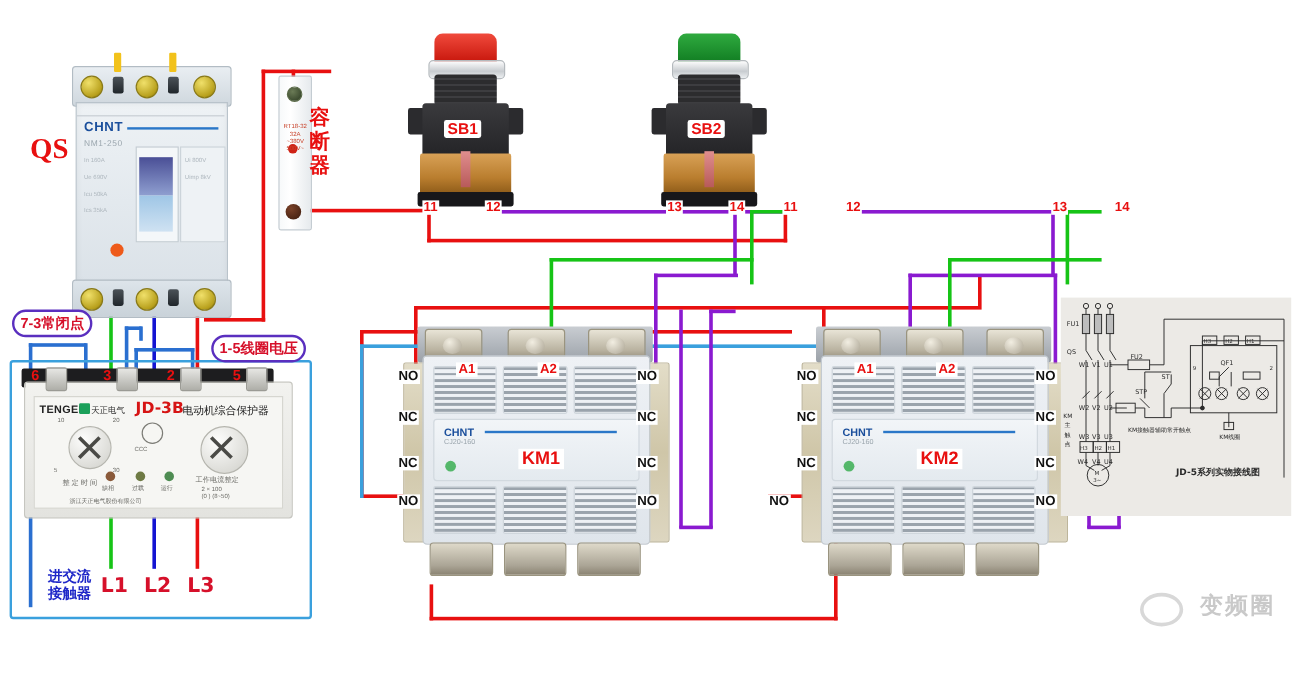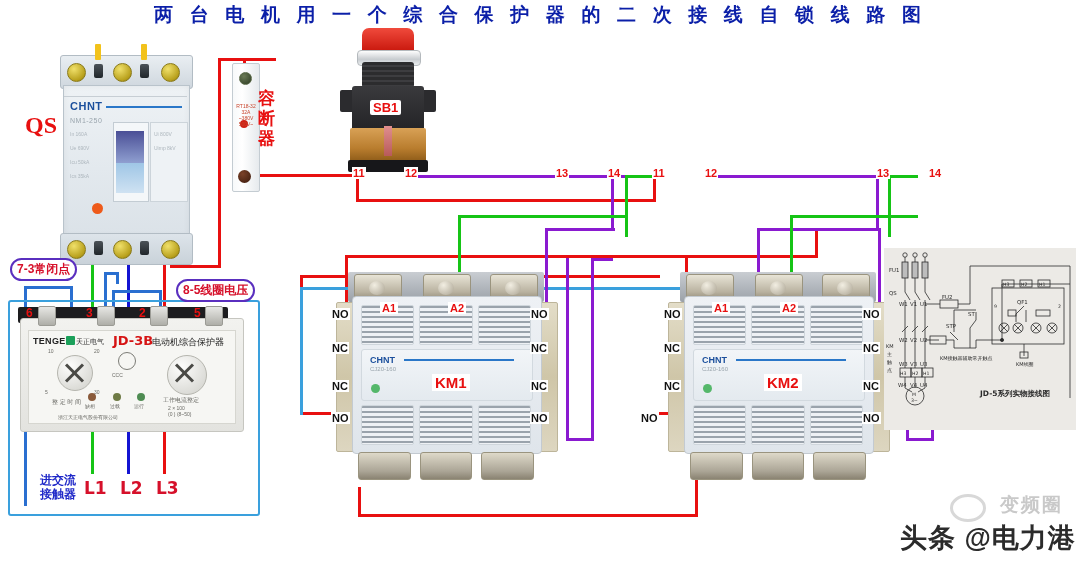--- a/index.html
+++ b/index.html
@@ -141,21 +141,20 @@
   #sch svg{display:block;}
   #wm1{left:1000px;top:492px;font-size:19px;color:#c9c9c9;font-weight:bold;letter-spacing:2px;}
   #wm2{left:900px;top:520px;font-size:27px;color:#2b2b2b;font-weight:bold;letter-spacing:1px;}
   #wm-bubble{left:950px;top:494px;width:30px;height:22px;border:3px solid #d8d8d8;border-radius:50%;}
 </style>
 </head>
 <body>
 
 <div id="stage">
 
-  <div class="abs" id="title">两 台 电 机 用 一 个 综 合 保 护 器 的 二 次 接 线 自 锁 线 路 图</div>
 
   <div>
 
     <div class="w abs" style="left:218px;top:58px;width:58px;height:3px;"></div>
     <div class="w abs" style="left:243px;top:58px;width:3px;height:8px;"></div>
     <div class="w abs" style="left:218px;top:58px;width:3px;height:210px;"></div>
     <div class="w abs" style="left:170px;top:265px;width:51px;height:3px;"></div>
 
     <div class="w abs" style="left:245px;top:175px;width:3px;height:3px;"></div>
     <div class="w abs" style="left:245px;top:174px;width:113px;height:3px;"></div>
@@ -290,20 +289,32 @@
     <div class="ear-r"></div>
     <div class="body"></div>
     <div class="name">SB1</div>
     <div class="block"></div>
     <div class="plunger"></div>
     <div class="base"></div>
   </div>
   <div class="tnum" style="left:352px;top:167px;">11</div>
   <div class="tnum" style="left:404px;top:167px;">12</div>
 
+  <div class="pb" style="left:543px;top:28px;">
+    <div class="cap" style="background:linear-gradient(180deg,#2faa3f,#0f7a20);"></div>
+    <div class="ring"></div>
+    <div class="neck"></div>
+    <div class="ear-l"></div>
+    <div class="ear-r"></div>
+    <div class="body"></div>
+    <div class="name">SB2</div>
+    <div class="block"></div>
+    <div class="plunger"></div>
+    <div class="base"></div>
+  </div>
   <div class="tnum" style="left:555px;top:167px;">13</div>
   <div class="tnum" style="left:607px;top:167px;">14</div>
 
   <div class="tnum" style="left:652px;top:167px;">11</div>
   <div class="tnum" style="left:704px;top:167px;">12</div>
 
   <div class="tnum" style="left:876px;top:167px;">13</div>
   <div class="tnum" style="left:928px;top:167px;">14</div>
 
   <div class="km" style="left:330px;top:272px;">
@@ -430,21 +441,21 @@
     <div class="mini" style="left:134px;top:403px;">运行</div>
 
     <div class="knob" style="left:167px;top:355px;width:38px;height:38px;"></div>
     <div class="mini" style="left:163px;top:396px;font-size:6px;">工作电流整定</div>
     <div class="mini" style="left:168px;top:405px;font-size:5px;white-space:pre;">2 × 100
 (0 ) (8~50)</div>
     <div class="mini" style="left:58px;top:414px;font-size:5px;">浙江天正电气股份有限公司</div>
   </div>
 
   <div class="callout" style="left:10px;top:258px;">7-3常闭点</div>
-  <div class="callout" style="left:176px;top:279px;">8-5线圈电压</div>
+  <div class="callout" style="left:176px;top:279px;">1-5线圈电压</div>
 
   <div class="bluetxt" style="left:40px;top:473px;">
     <span>进交流</span><br>
     <span>接触器</span>
   </div>
   <div class="phase" style="left:84px;top:478px;">L1</div>
   <div class="phase" style="left:120px;top:478px;">L2</div>
   <div class="phase" style="left:156px;top:478px;">L3</div>
 
   <div class="abs" id="sch">
@@ -579,15 +590,14 @@
         <text x="174" y="60" font-size="4.6">2</text>
         <text x="56" y="112" font-size="5">KM接触器辅助常开触点</text>
         <text x="132" y="118" font-size="5">KM线圈</text>
         <text x="96" y="148" font-size="7.5" font-weight="bold">JD-5系列实物接线图</text>
       </g>
     </svg>
   </div>
 
   <div class="abs" id="wm-bubble"></div>
   <div class="abs" id="wm1">变频圈</div>
-  <div class="abs" id="wm2">头条 @电力港</div>
 
 </div>
 
 </body></html>

